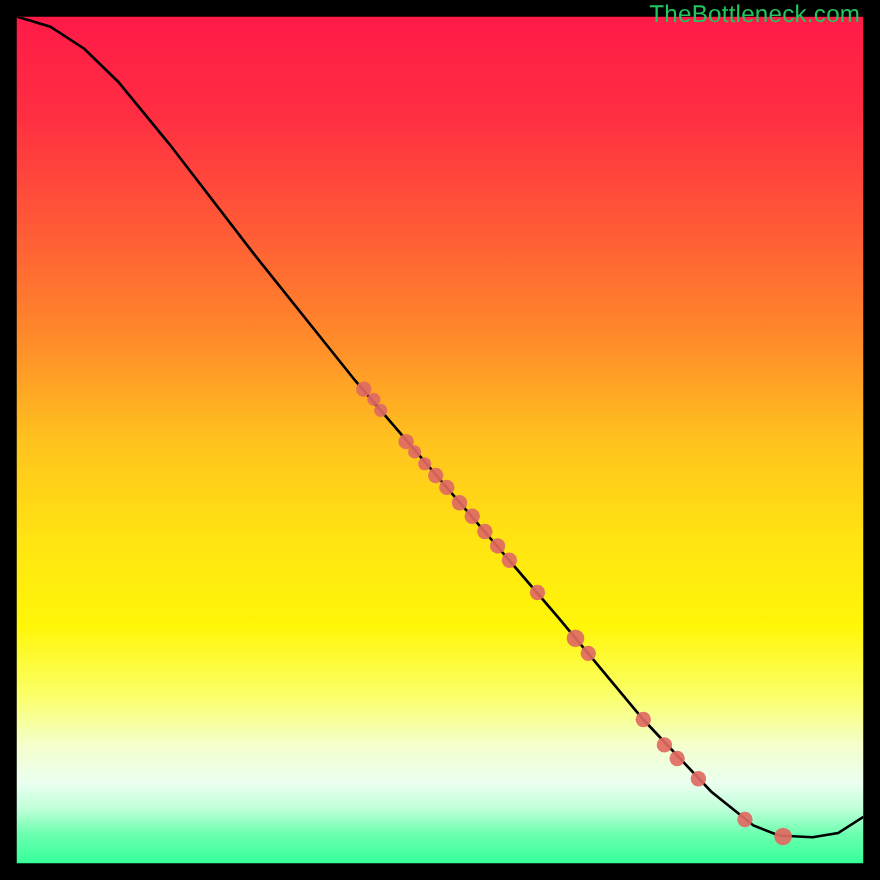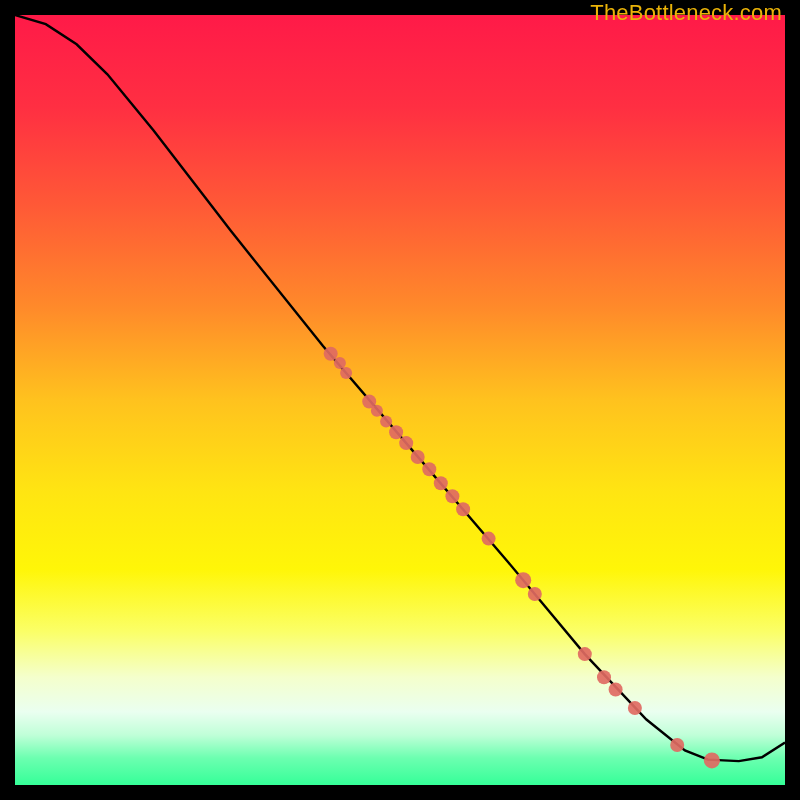--- a/index.html
+++ b/index.html
@@ -15,21 +15,21 @@
     position: absolute;
     left: 15px;
     top: 15px;
     width: 770px;
     height: 770px;
   }
   .watermark {
     position: absolute;
     top: 0px;
     right: 18px;
-    color: #eab308;
+    color: #22c55e;
     font-size: 22px;
     font-weight: 500;
     z-index: 20;
     letter-spacing: 0.2px;
   }
   svg {
     display: block;
   }
 </style>
 </head>

